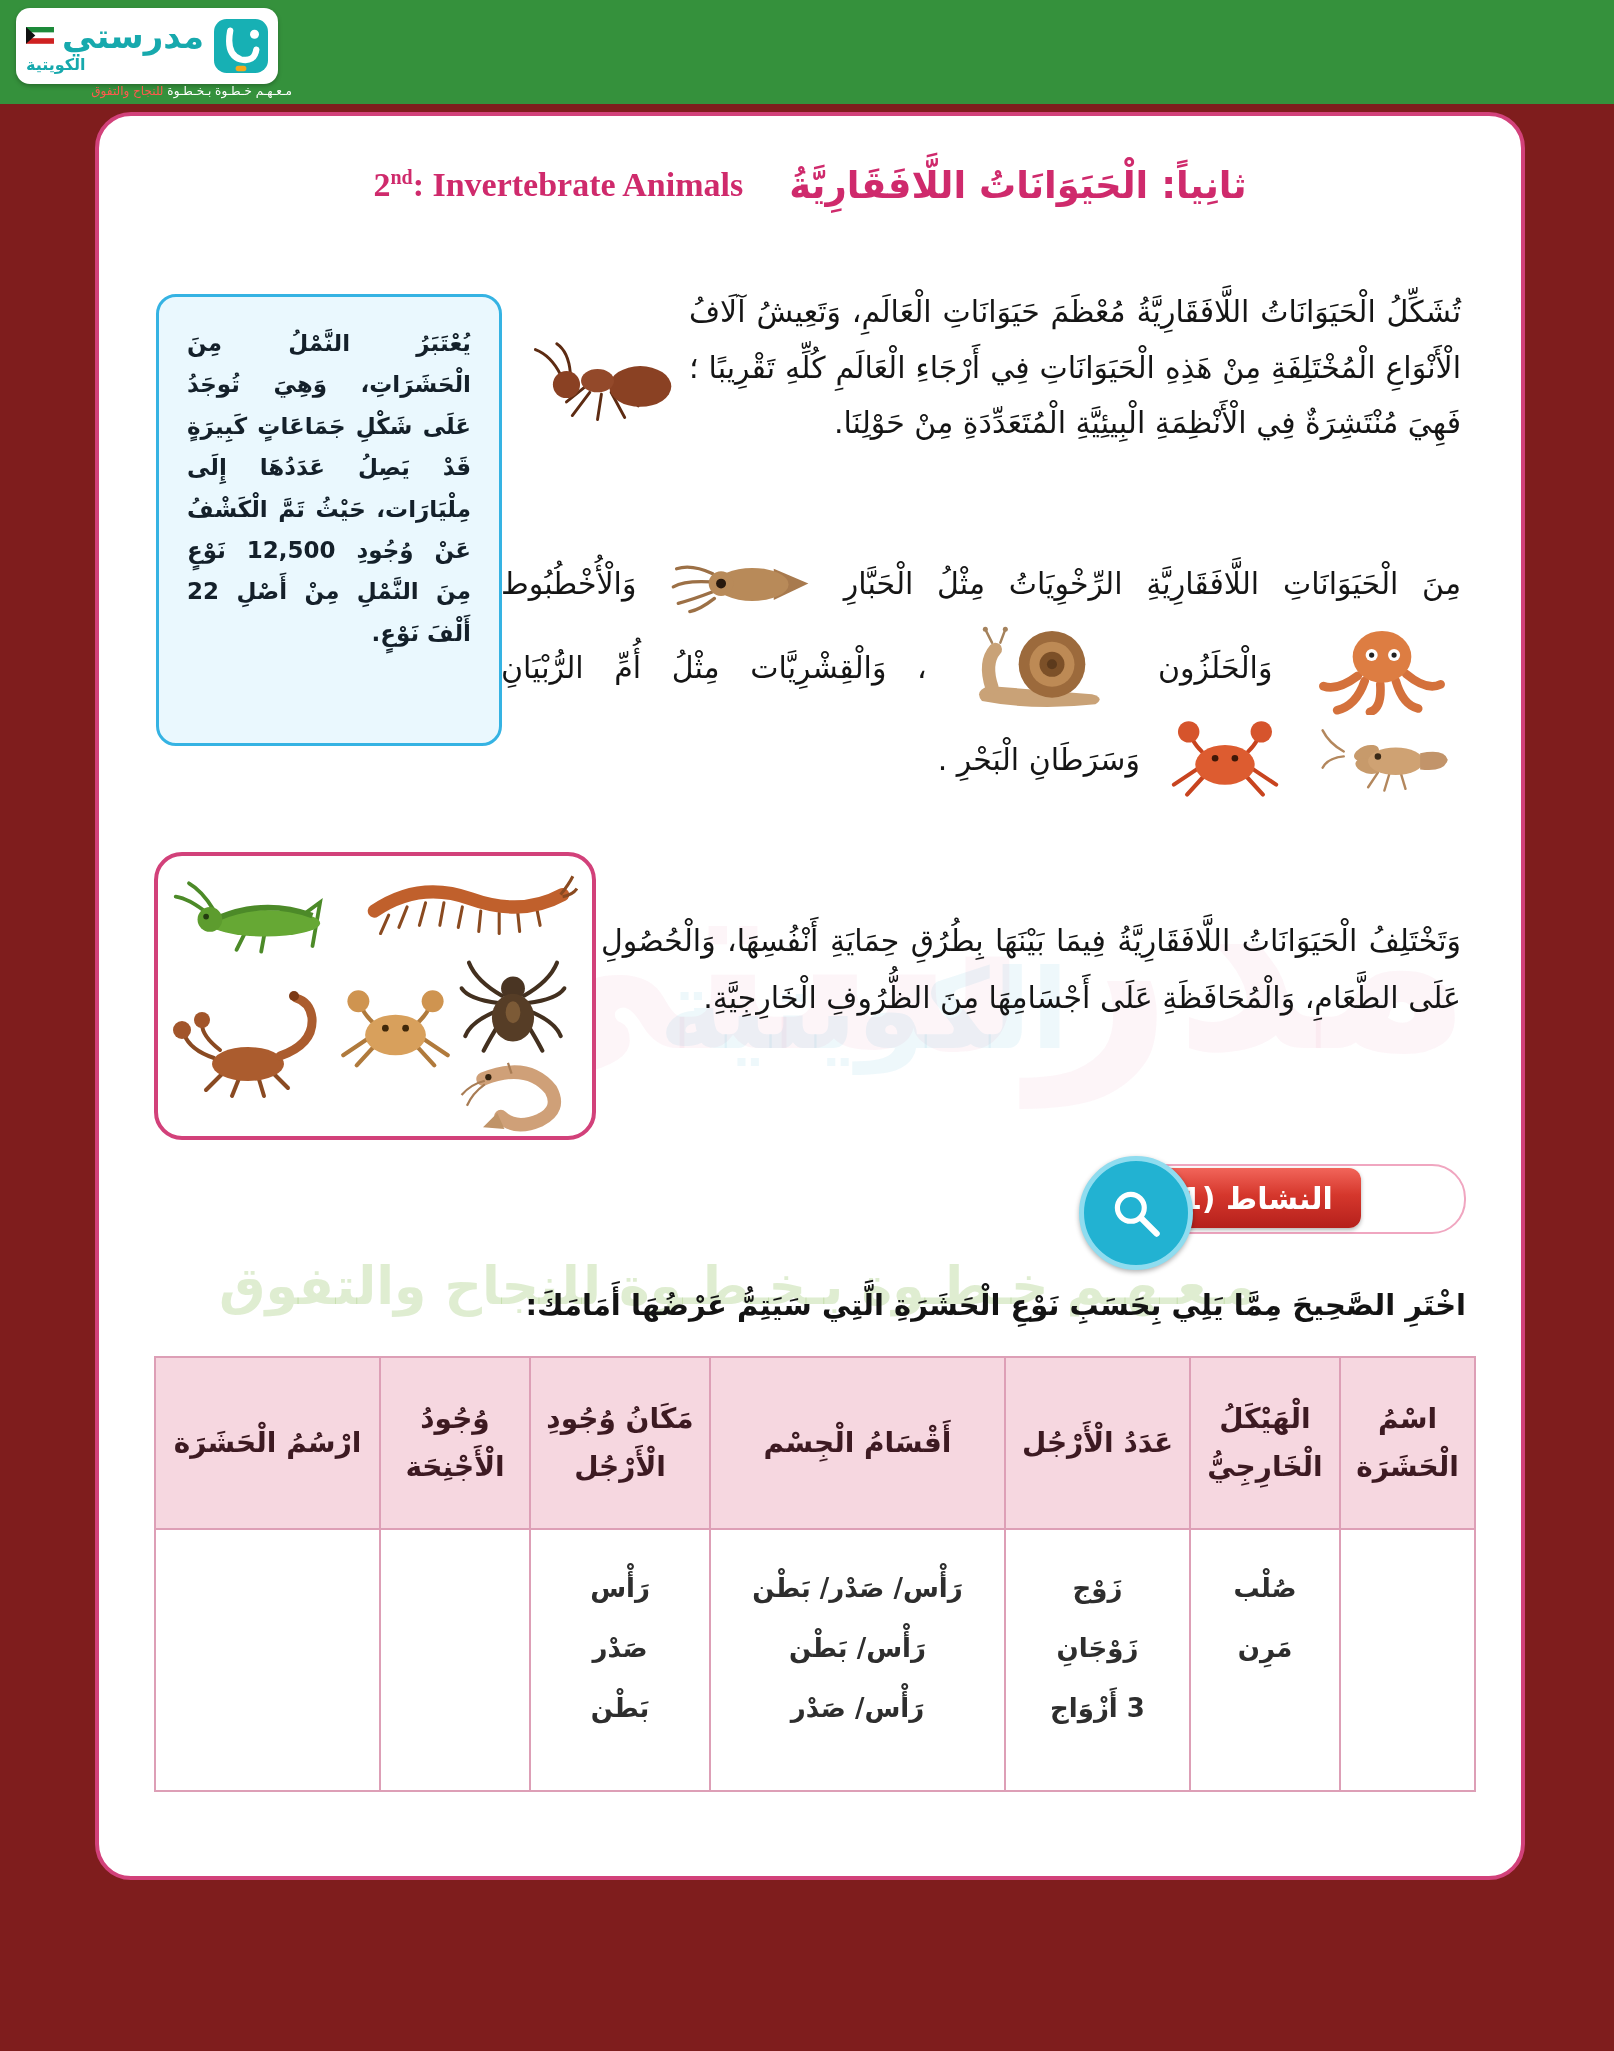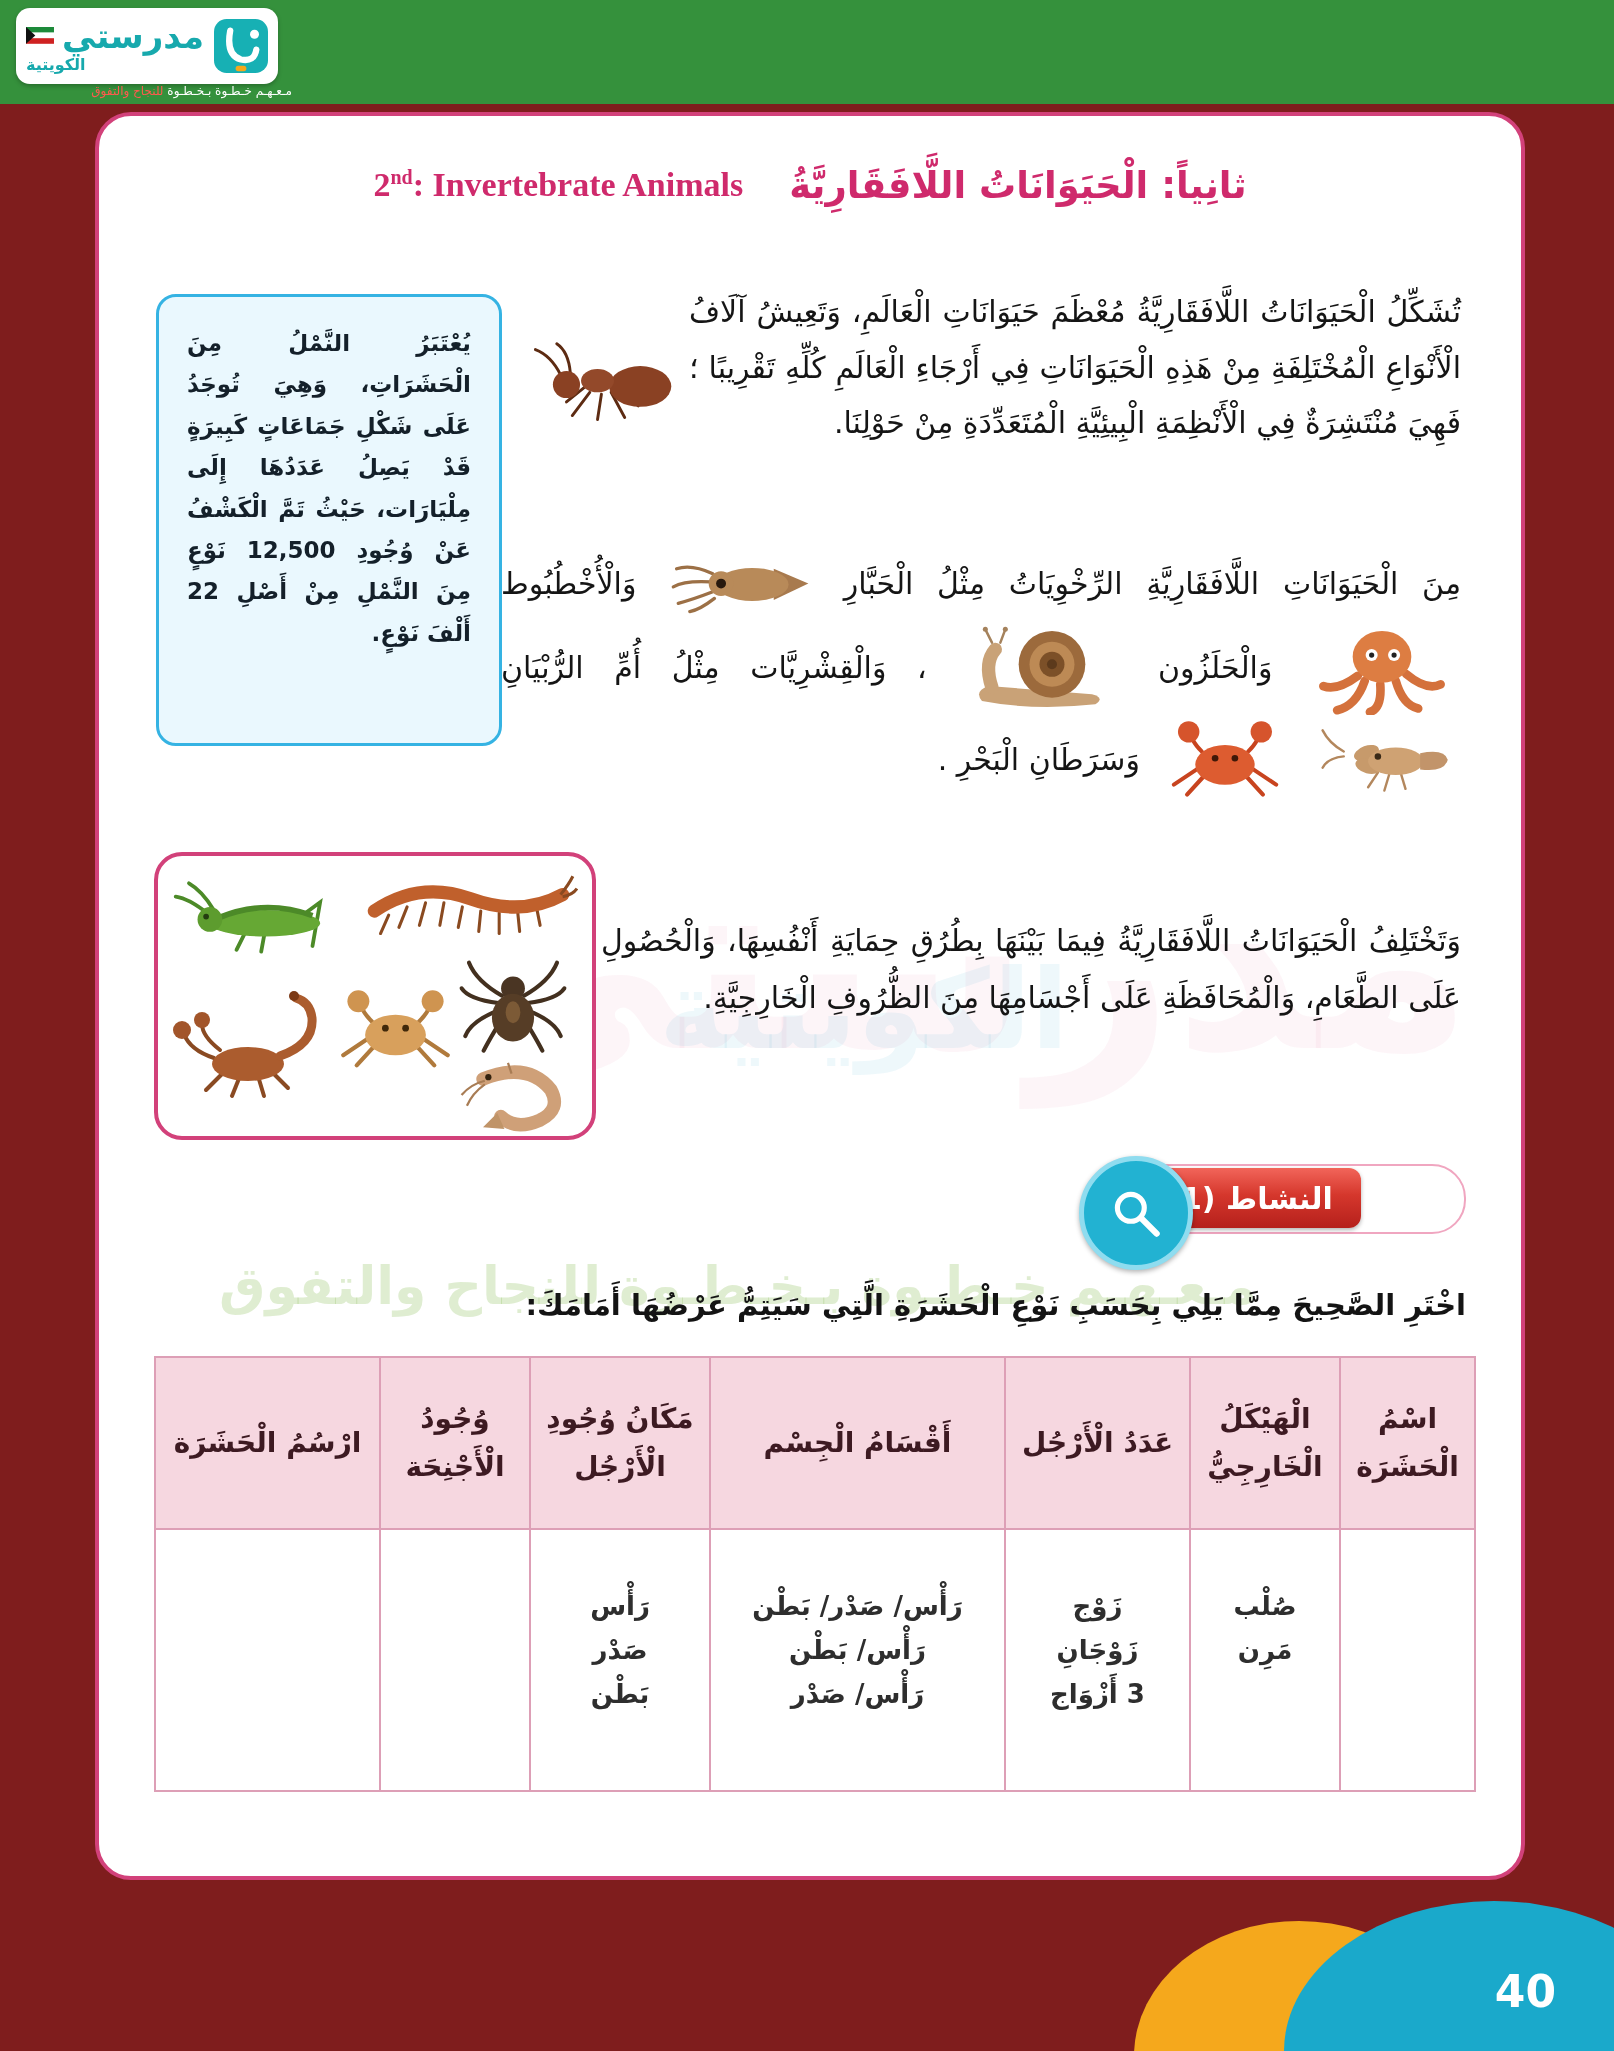--- a/index.html
+++ b/index.html
@@ -120,21 +120,21 @@
   .qtable{
     position:absolute;left:55px;top:1240px;width:1320px;
     border-collapse:collapse;direction:rtl;table-layout:fixed;
   }
   .qtable th,.qtable td{border:2.5px solid #dd9fb6;box-sizing:border-box;}
   .qtable th{
     background:#f6d7e0;height:172px;vertical-align:middle;text-align:center;
     color:#3d1a22;font-size:28px;font-weight:bold;line-height:1.7;padding:6px 8px;
   }
   .qtable td{height:262px;vertical-align:top;background:#fff;}
-  .opts{display:flex;flex-direction:column;align-items:center;gap:14px;padding-top:60px;}
+  .opts{display:flex;flex-direction:column;align-items:center;gap:30px;padding-top:42px;}
   .opt{color:#2e2e2e;font-size:26px;font-weight:bold;direction:rtl;white-space:nowrap;}
 
   
   .corner{position:absolute;right:0;bottom:0;width:340px;height:180px;overflow:visible;}
   .corner .orange{
     position:absolute;right:150px;bottom:-140px;width:330px;height:270px;
     background:#f5a81c;border-radius:50%;
   }
   .corner .teal{
     position:absolute;right:-90px;bottom:-150px;width:420px;height:300px;
@@ -469,19 +469,14 @@
               <div class="opt">بَطْن</div>
             </div>
           </td>
           <td></td>
           <td></td>
         </tr>
       </tbody>
     </table>
   </div>
 
-  <div class="corner">
-    <div class="orange"></div>
-    <div class="teal"></div>
-    <div class="pnum">40</div>
-  </div>
 
 </div>
 
 </body></html>

